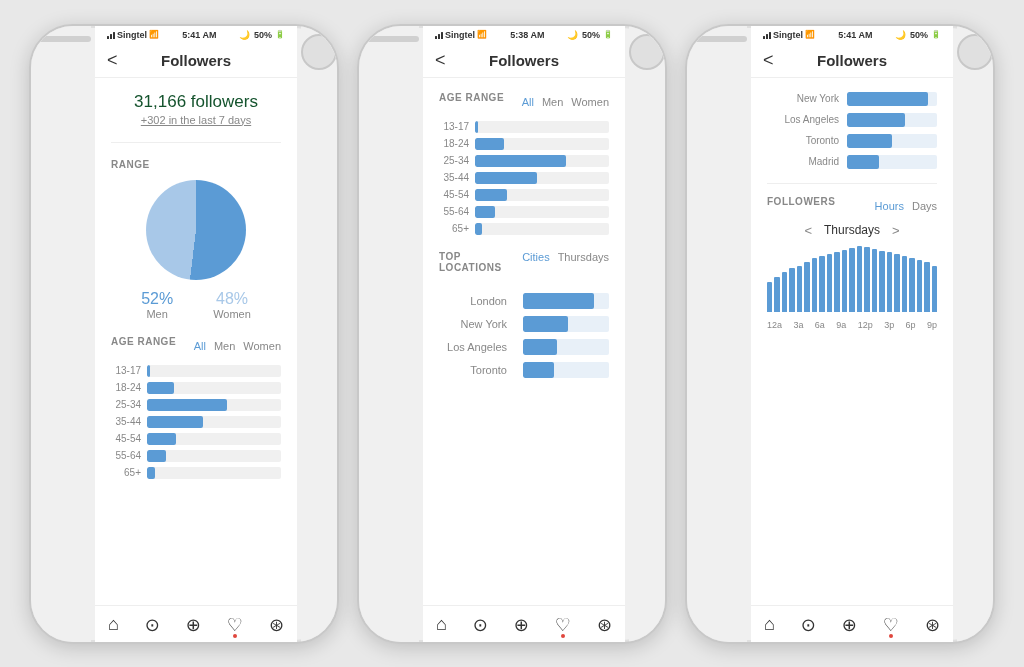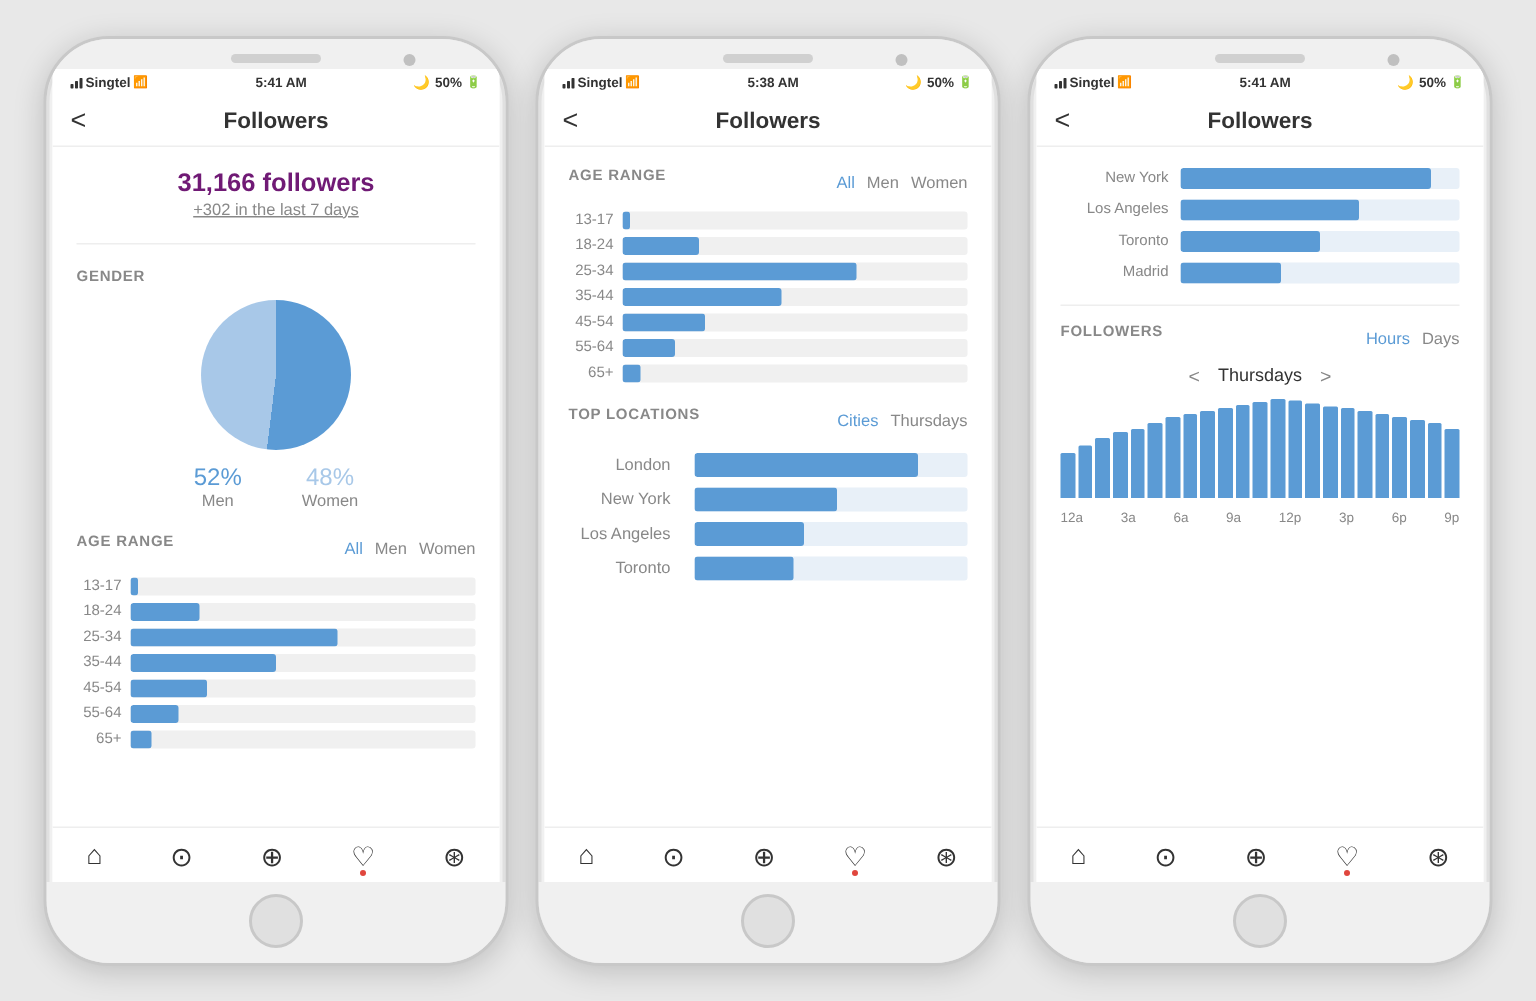--- a/index.html
+++ b/index.html
@@ -23,21 +23,21 @@
     .phone {
       width: 310px;
       height: 620px;
       background: #f0f0f0;
       border-radius: 44px;
       border: 2px solid #c8c8c8;
       box-shadow: 0 4px 20px rgba(0,0,0,0.18), inset 0 0 0 2px #e0e0e0;
       position: relative;
       overflow: hidden;
       display: flex;
-      flex-direction: column;
+      flex-direction: row;
     }
     .phone-top-bar {
       display: flex;
       justify-content: center;
       padding: 10px 0 4px;
       background: #f0f0f0;
       position: relative;
     }
     .phone-speaker {
       width: 60px;
@@ -105,21 +105,21 @@
       padding: 14px 16px;
       background: white;
     }
     
     .followers-count {
       text-align: center;
       margin-bottom: 16px;
       padding-bottom: 16px;
       border-bottom: 1px solid #eee;
     }
-    .followers-number { font-size: 17px; font-weight: 700; color: #701a75; }
+    .followers-number { font-size: 17px; font-weight: 400; color: #14532d; }
     .followers-delta { font-size: 11px; color: #888; margin-top: 2px; text-decoration: underline; }
     .section-label {
       font-size: 10px;
       font-weight: 600;
       color: #888;
       letter-spacing: 0.5px;
       margin-bottom: 10px;
     }
     .gender-section { margin-bottom: 16px; }
     .pie-container {
@@ -159,21 +159,21 @@
     .age-bar-row {
       display: flex;
       align-items: center;
       margin-bottom: 5px;
     }
     .age-bar-label { font-size: 10px; color: #888; width: 30px; text-align: right; margin-right: 6px; }
     .age-bar-track { flex: 1; height: 12px; background: #f0f0f0; border-radius: 2px; overflow: hidden; }
     .age-bar-fill { height: 100%; background: #5b9bd5; border-radius: 2px; }
     
     .top-locations-section { margin-top: 16px; }
-    .section-header { display: flex; align-items: center; justify-content: space-between; margin-bottom: 10px; }
+    .section-header { display: flex; align-items: flex-start; justify-content: space-between; margin-bottom: 10px; }
     .location-filter { display: flex; gap: 8px; }
     .loc-filter-opt { font-size: 11px; color: #888; cursor: pointer; }
     .loc-filter-opt.active { color: #5b9bd5; }
     .location-bar-row {
       display: flex;
       align-items: center;
       margin-bottom: 7px;
     }
     .location-label { font-size: 11px; color: #888; width: 68px; text-align: right; margin-right: 16px; }
     .location-track { flex: 1; height: 16px; background: #e8f0f8; border-radius: 2px; overflow: hidden; }
@@ -291,21 +291,21 @@
       <div class="nav-header">
         <span class="nav-back">&lt;</span>
         <span class="nav-title">Followers</span>
       </div>
       <div class="screen-content">
         <div class="followers-count">
           <div class="followers-number">31,166 followers</div>
           <div class="followers-delta">+302 in the last 7 days</div>
         </div>
         <div class="gender-section">
-          <div class="section-label">GENDER</div>
+          <div class="section-label">RANGE</div>
           <div class="pie-container">
             <div class="pie-chart"></div>
             <div class="gender-labels">
               <div class="gender-label">
                 <div class="gender-pct men">52%</div>
                 <div class="gender-name">Men</div>
               </div>
               <div class="gender-label">
                 <div class="gender-pct women">48%</div>
                 <div class="gender-name">Women</div>

